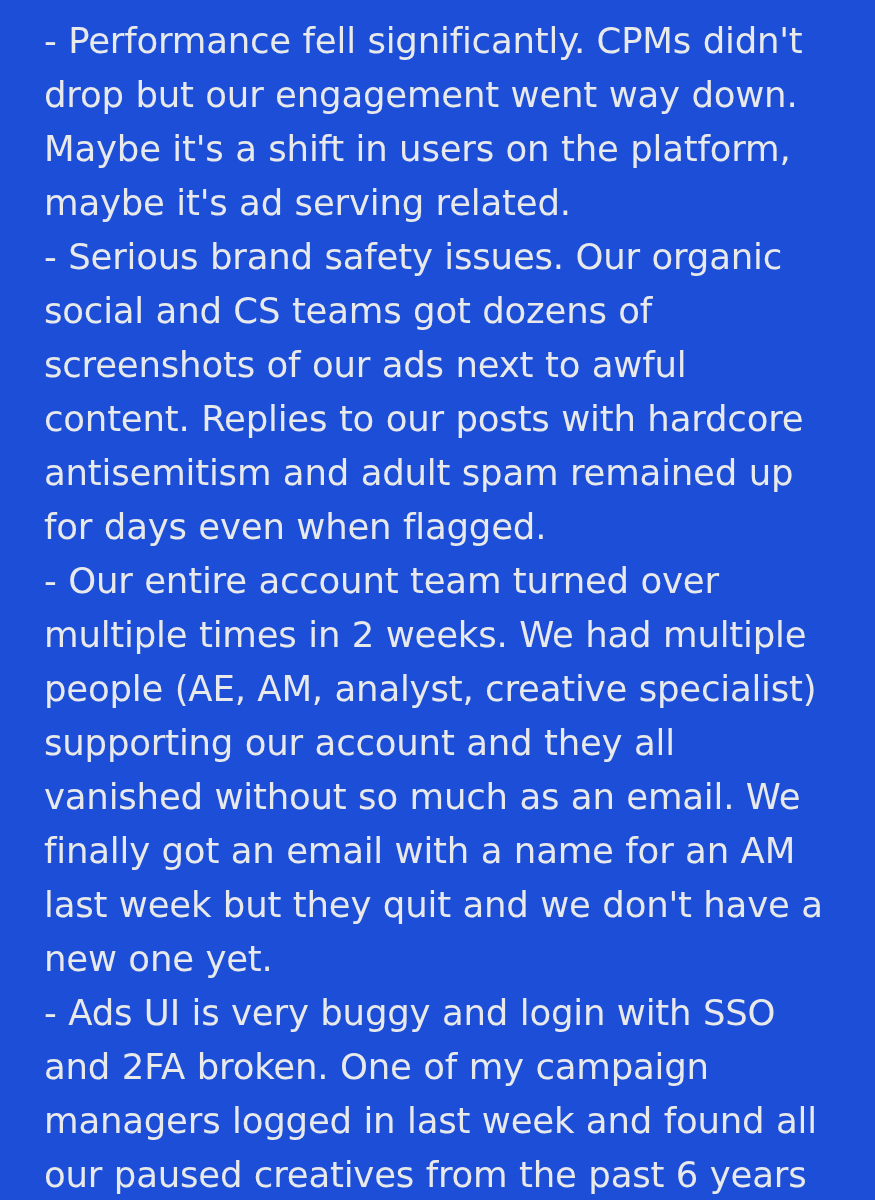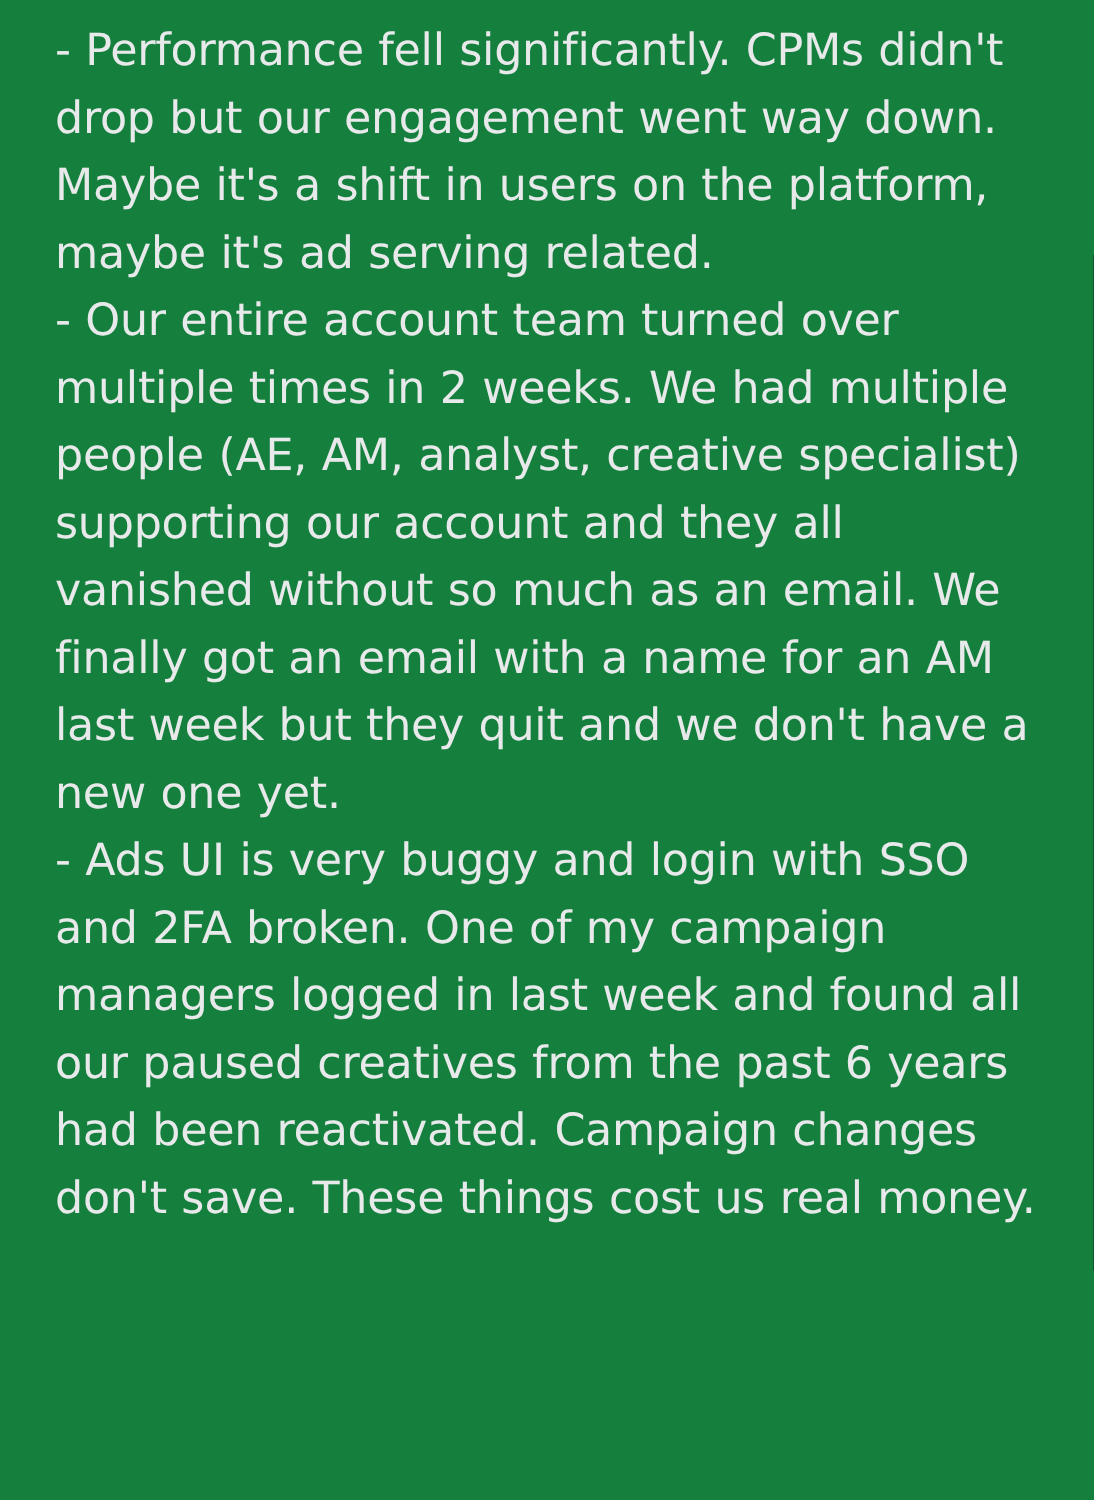--- a/index.html
+++ b/index.html
@@ -9,21 +9,21 @@
   }
   body {
     width: 875px;
     height: 1200px;
     overflow: hidden;
     font-family: "DejaVu Sans", sans-serif;
   }
   .screen {
     width: 875px;
     height: 1200px;
-    background: #15803d;
+    background: #1d4ed8;
     box-sizing: border-box;
     padding: 14px 46px 0 44px;
   }
   .note-body {
     color: #e8e9ea;
     font-family: "DejaVu Sans", sans-serif;
     font-size: 35.5px;
     line-height: 54px;
     letter-spacing: -0.2px;
     font-weight: 400;
@@ -34,16 +34,17 @@
     padding: 0;
     text-indent: 0;
   }
 </style>
 </head>
 <body>
 
 <div class="screen">
   <div class="note-body">
     <p class="para">- Performance fell significantly. CPMs didn't drop but our engagement went way down. Maybe it's a shift in users on the platform, maybe it's ad serving related.</p>
+    <p class="para">- Serious brand safety issues. Our organic social and CS teams got dozens of screenshots of our ads next to awful content. Replies to our posts with hardcore antisemitism and adult spam remained up for days even when flagged.</p>
     <p class="para">- Our entire account team turned over multiple times in 2 weeks. We had multiple people (AE, AM, analyst, creative specialist) supporting our account and they all vanished without so much as an email. We finally got an email with a name for an AM last week but they quit and we don't have a new one yet.</p>
     <p class="para">- Ads UI is very buggy and login with SSO and 2FA broken. One of my campaign managers logged in last week and found all our paused creatives from the past 6 years had been reactivated. Campaign changes don't save. These things cost us real money.</p>
   </div>
 </div>
 
 </body></html>

